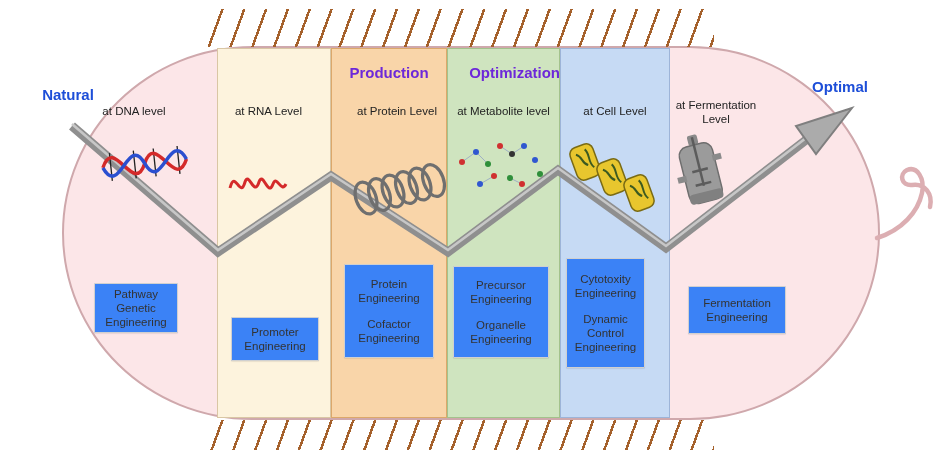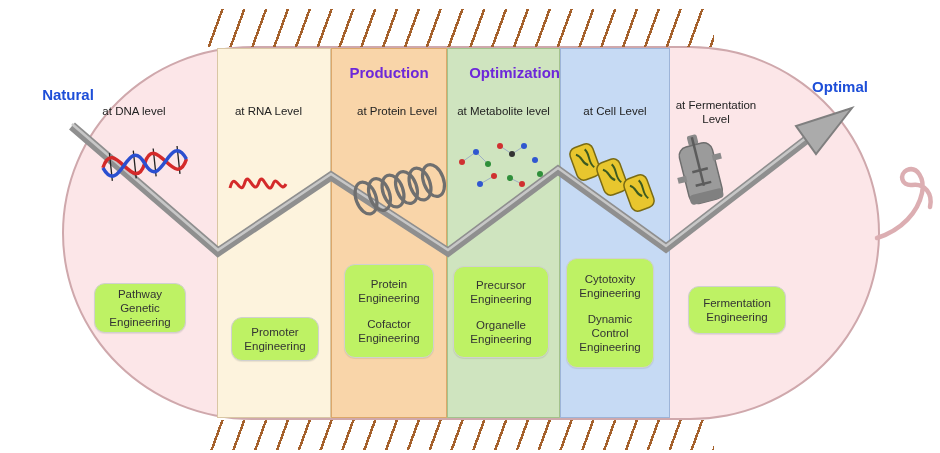--- a/index.html
+++ b/index.html
@@ -34,30 +34,30 @@
   .h-optimization{left:447px;width:113px;text-align:right;}
   .level-label{position:absolute;top:104px;font-size:11.5px;color:#222;text-align:center;line-height:1.25;}
   .ll-dna{left:82px;width:104px;}
   .ll-rna{left:217px;width:103px;}
   .ll-protein{left:333px;width:128px;}
   .ll-metabolite{left:447px;width:113px;}
   .ll-cell{left:561px;width:108px;}
   .ll-fermentation{left:666px;top:98px;width:100px;}
   
   .box{
-    position:absolute;background:#bef264;border:1px solid #d0d0d0;border-radius:11px;
+    position:absolute;background:#3b82f6;border:1px solid #d0d0d0;border-radius:1px;
     display:flex;flex-direction:column;align-items:center;justify-content:center;gap:12px;
     font-size:11.5px;color:#333;text-align:center;line-height:1.22;padding:6px 20px;box-sizing:border-box;
     box-shadow:0 1px 1px rgba(0,0,0,0.08);
   }
-  .box-dna{left:94px;top:283px;width:92px;height:50px;}
+  .box-dna{left:94px;top:283px;width:84px;height:50px;}
   .box-rna{left:231px;top:274px;width:88px;height:44px;margin-top:43px;}
   .box-protein{left:344px;top:264px;width:90px;height:94px;}
   .box-metabolite{left:453px;top:266px;width:96px;height:92px;}
-  .box-cell{left:566px;top:258px;width:88px;height:110px;justify-content:center;}
+  .box-cell{left:566px;top:258px;width:79px;height:110px;justify-content:center;}
   .box-fermentation{left:688px;top:286px;width:98px;height:48px;}
   .overlay{position:absolute;left:0;top:0;z-index:5;pointer-events:none;}
   .txt{z-index:6;}
 </style>
 </head>
 <body>
 
 <div class="canvas">
 
   <div class="capsule"></div>

